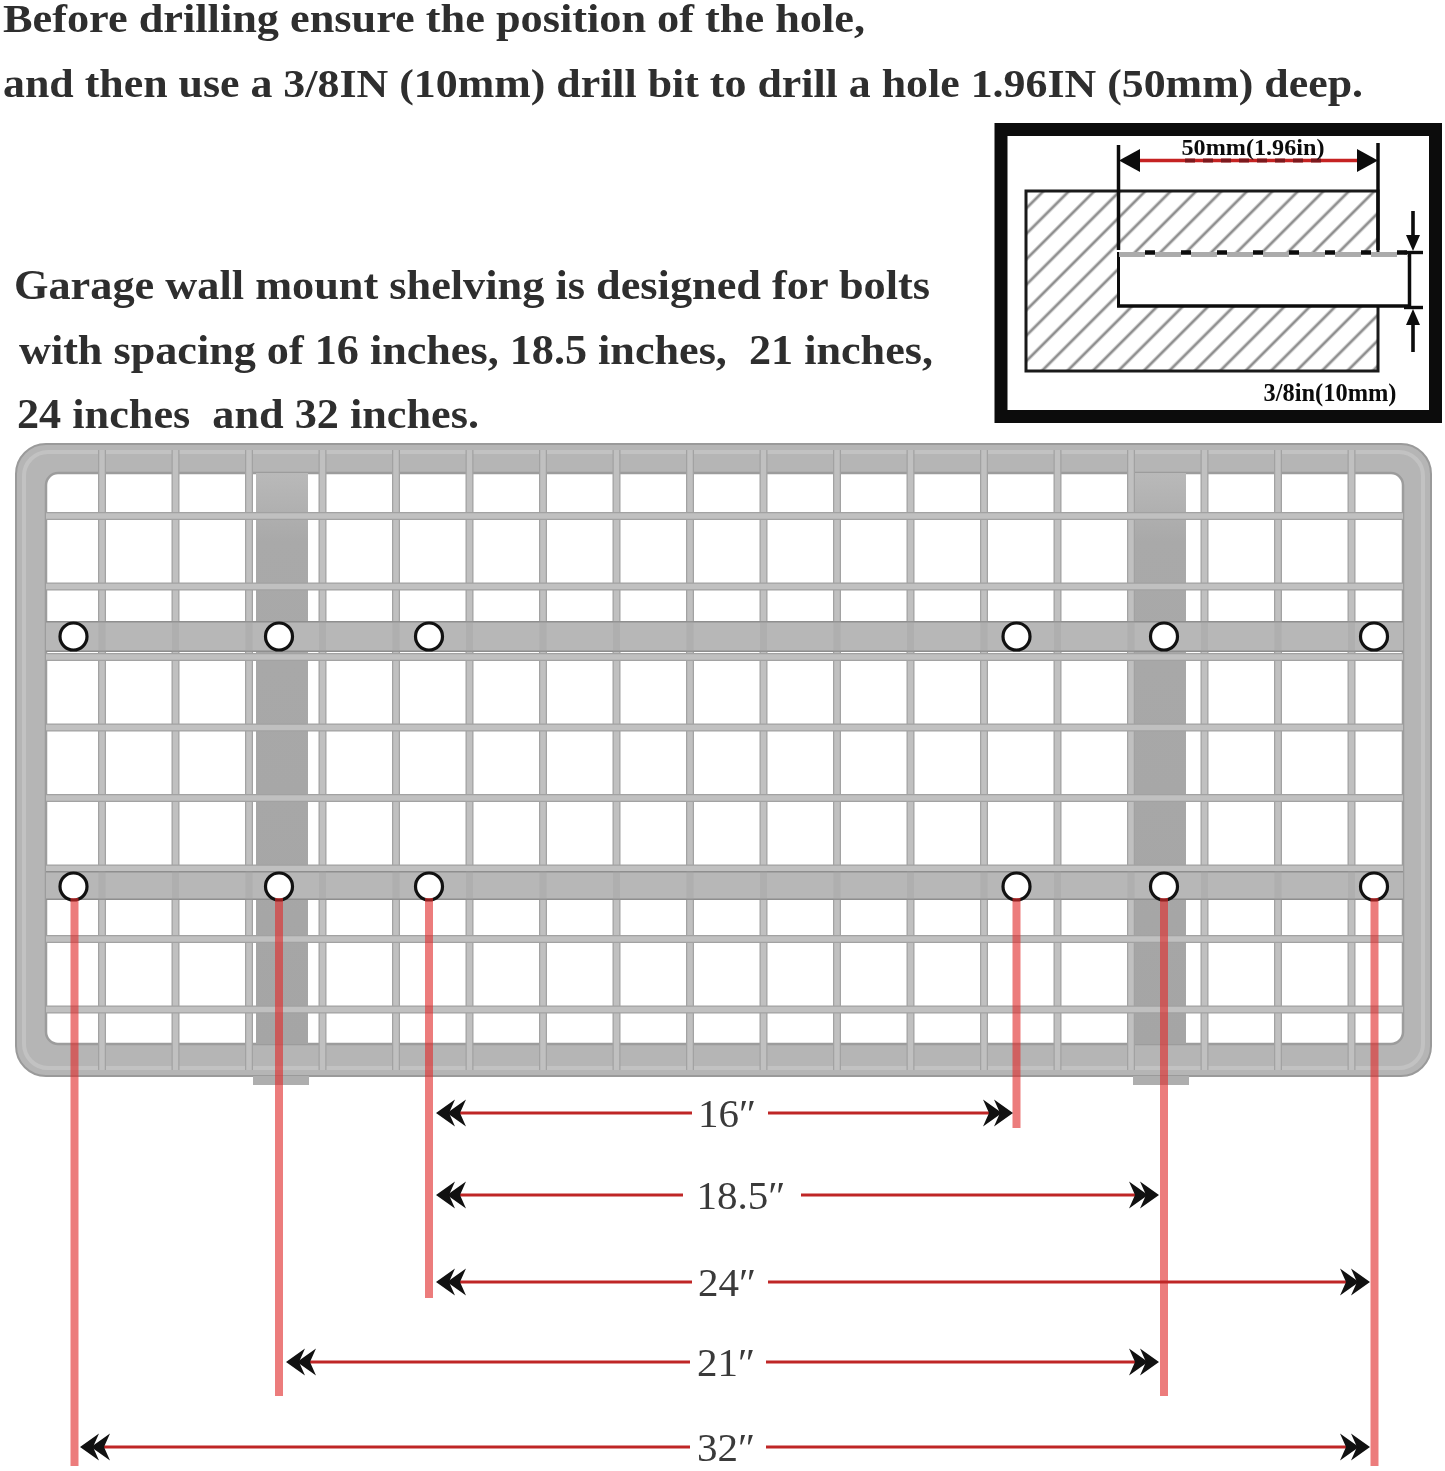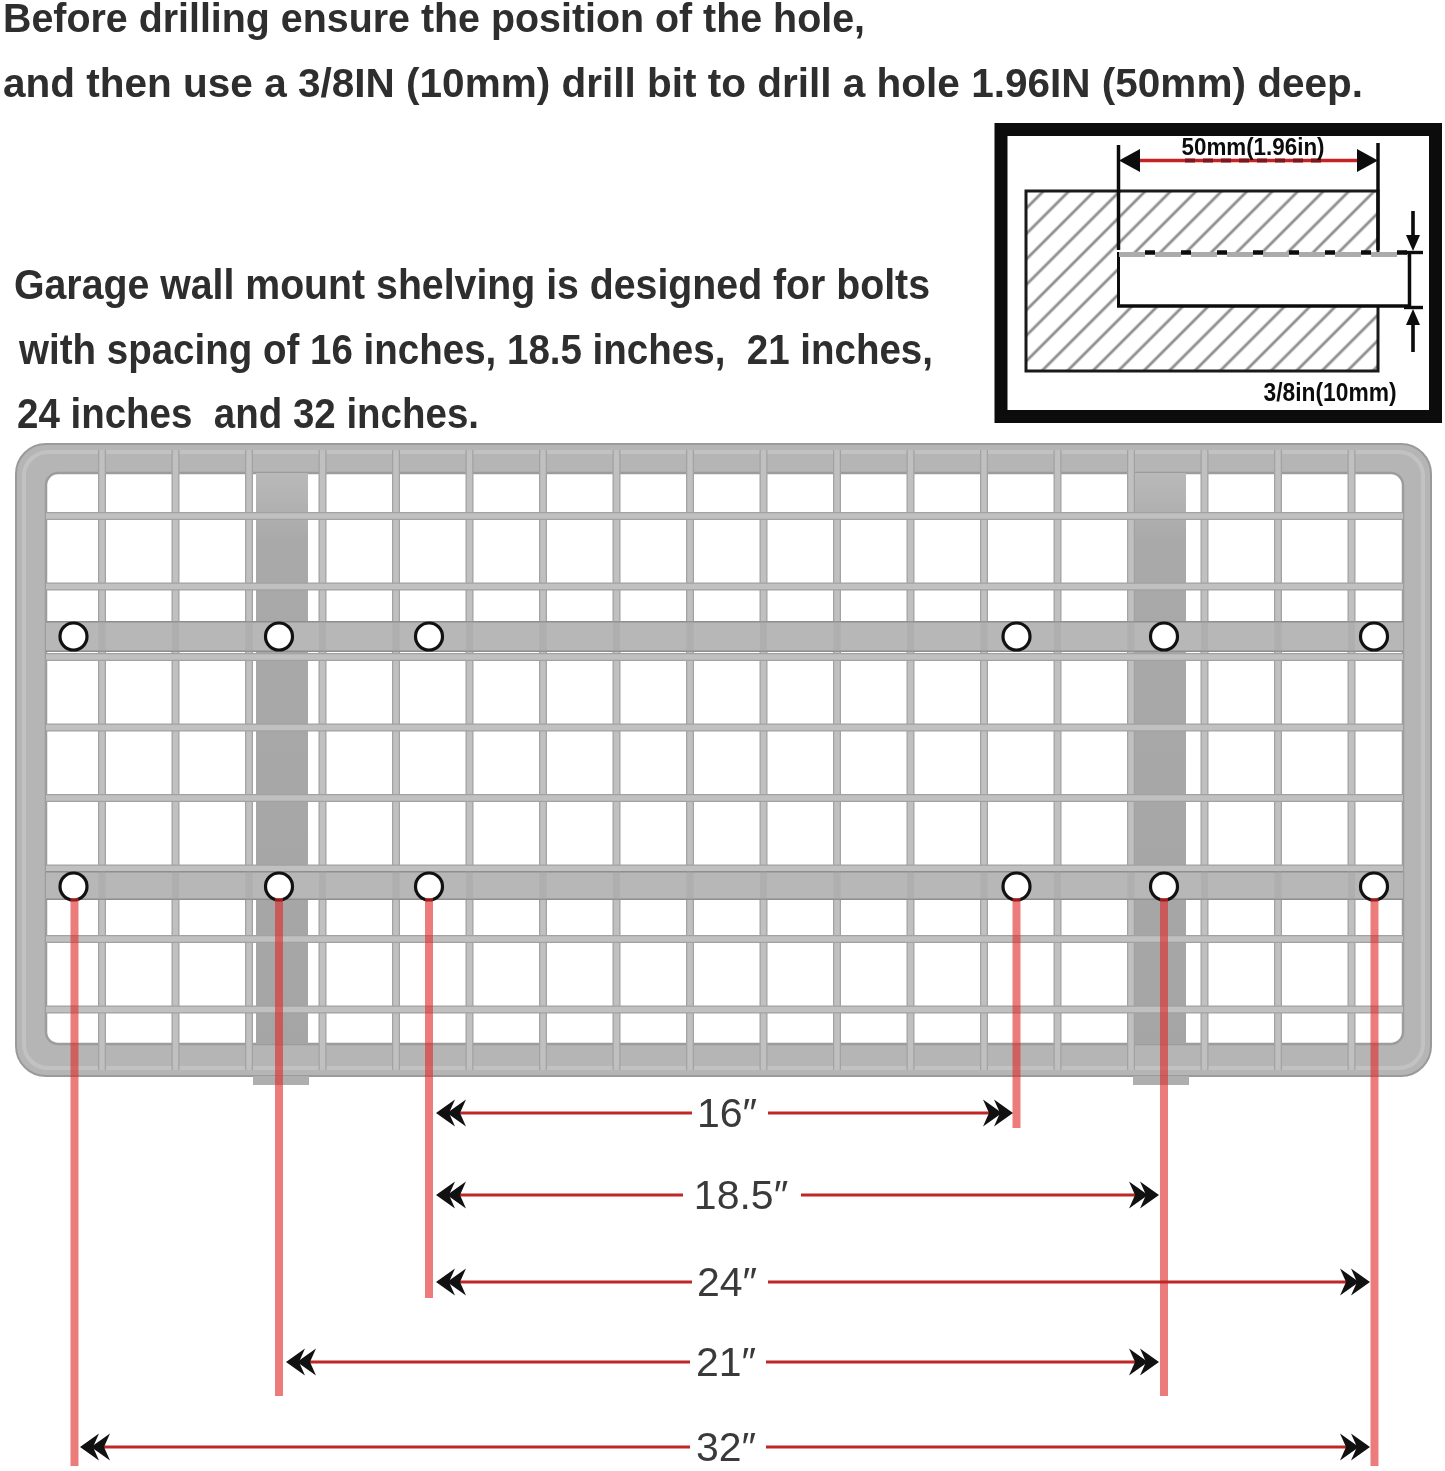--- a/index.html
+++ b/index.html
@@ -1,17 +1,17 @@
 <!DOCTYPE html>
 <html><head>
 <meta charset="utf-8">
 <style>
   html,body{margin:0;padding:0;background:#ffffff;}
   #page{position:relative;width:1445px;height:1471px;background:#ffffff;overflow:hidden;
-        font-family:Liberation Sans, sans-serif;}
+        font-family:Liberation Serif, serif;}
   svg{position:absolute;left:0;top:0;}
 </style>
 </head>
 <body>
 <div id="page">
 <svg width="1445" height="1471" viewBox="0 0 1445 1471">
   <defs>
     <pattern id="hatch" width="18" height="18" patternUnits="userSpaceOnUse" patternTransform="rotate(-45)">
       <rect width="18" height="18" fill="#ffffff"></rect>
       <rect y="7.6" width="18" height="2.8" fill="#8f8f8f"></rect>

